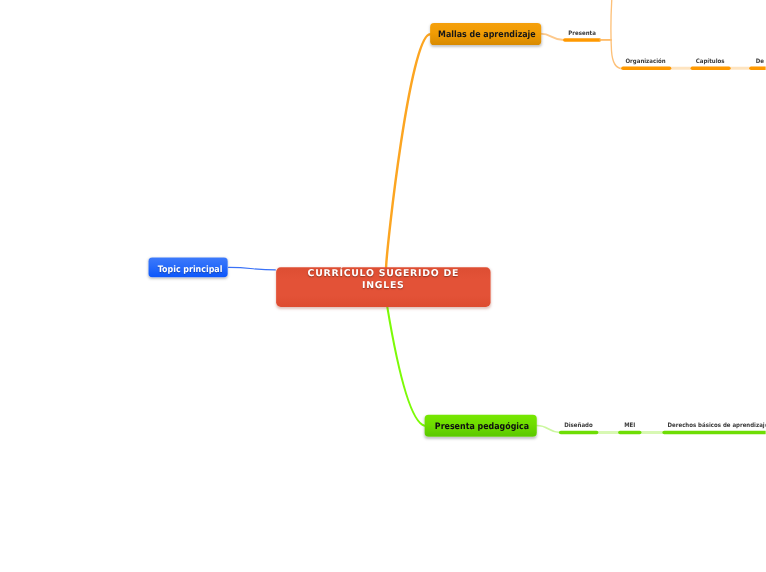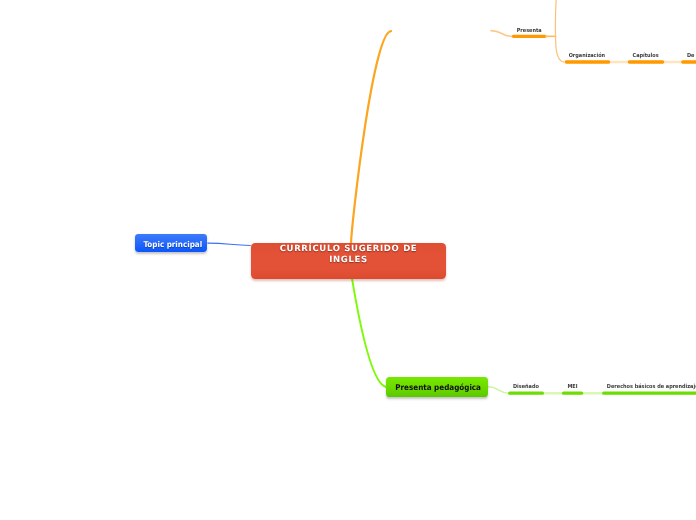--- a/index.html
+++ b/index.html
@@ -86,20 +86,23 @@
   </svg>
 
   <div class="node" id="root-node">
     <span>CURRÍCULO SUGERIDO DE INGLES</span>
   </div>
 
   <div class="node" id="node-blue">
     <span>Topic principal</span>
   </div>
 
+  <div class="node" id="node-orange">
+    <span>Mallas de aprendizaje</span>
+  </div>
 
   <div class="node" id="node-green">
     <span>Presenta pedagógica</span>
   </div>
 
   <div class="sublabel" style="left:529.2px;top:27.7px;">Presenta</div>
   <div class="sublabel" style="left:586.9px;top:52.7px;">Organización</div>
   <div class="sublabel" style="left:645.6px;top:52.7px;">Capítulos</div>
   <div class="sublabel" style="left:690.7px;top:52.7px;">De</div>
 

